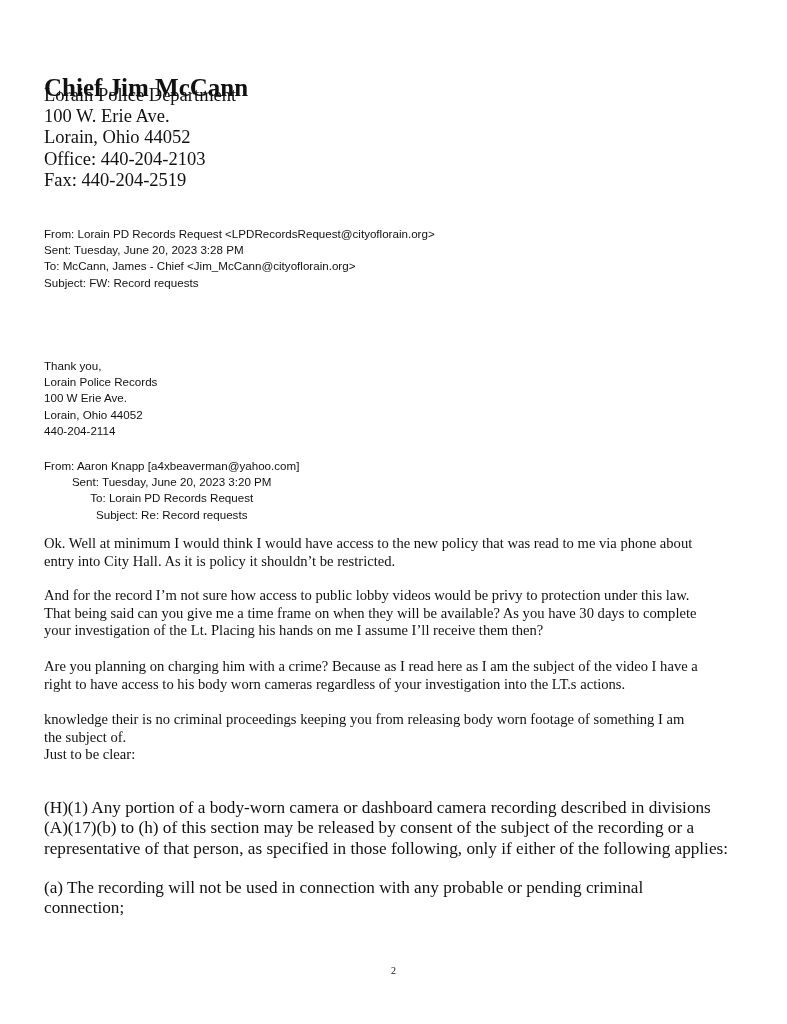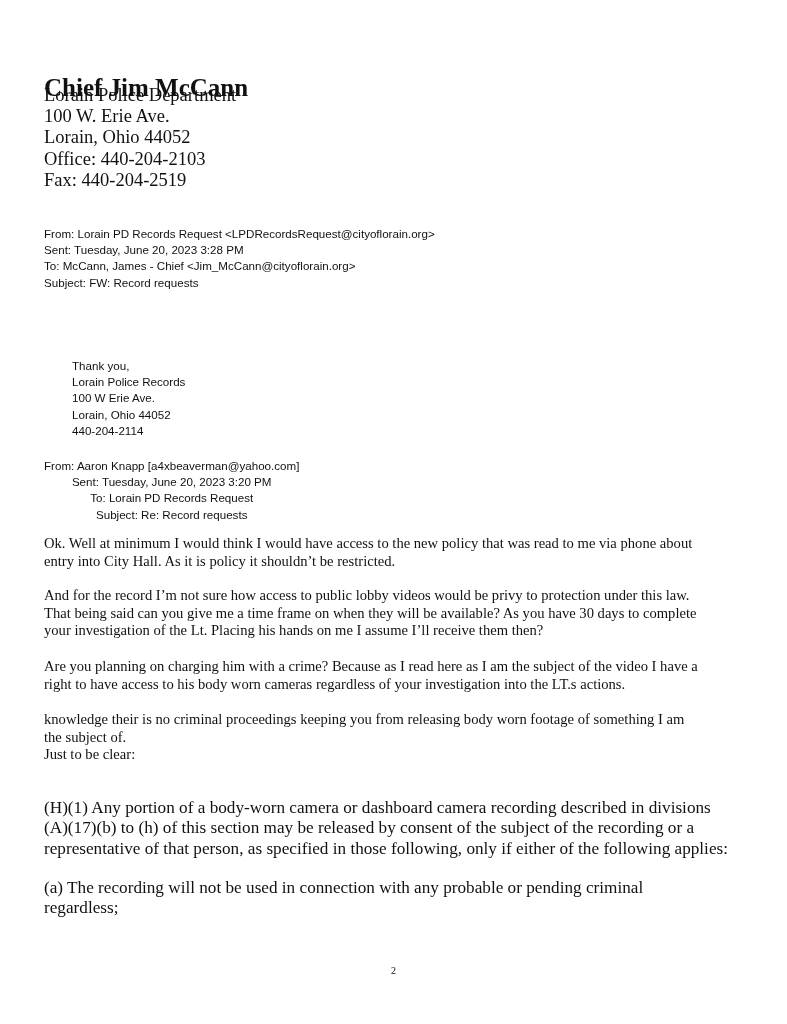--- a/index.html
+++ b/index.html
@@ -43,21 +43,21 @@
     .hdr b { font-weight: normal; }
     .hdr1 { top: 226px; }
     .hdr2 { top: 458px; text-align: center; }
 
     .sig {
       top: 358px;
       font-family: "Liberation Sans", sans-serif;
       font-size: 11.6px;
       line-height: 16.2px;
     }
-    .sig div { white-space: nowrap; margin-left: 28px; }
+    .sig div { white-space: nowrap; }
 
     
     .body {
       font-family: "Liberation Serif", serif;
       font-size: 14.6px;
       line-height: 17.6px;
       width: 730px;
     }
     .body div { white-space: nowrap; }
     .p1 { top: 535px; }
@@ -137,16 +137,16 @@
   <div>Just to be clear:</div>
 </div>
 
 <div class="abs quote q1">
   <div>(H)(1) Any portion of a body-worn camera or dashboard camera recording described in divisions</div>
   <div>(A)(17)(b) to (h) of this section may be released by consent of the subject of the recording or a</div>
   <div>representative of that person, as specified in those following, only if either of the following applies:</div>
 </div>
 <div class="abs quote q2">
   <div>(a) The recording will not be used in connection with any probable or pending criminal</div>
-  <div>regardless;</div>
+  <div>connection;</div>
 </div>
 
 <div class="page-num">2</div>
 
 </body></html>

